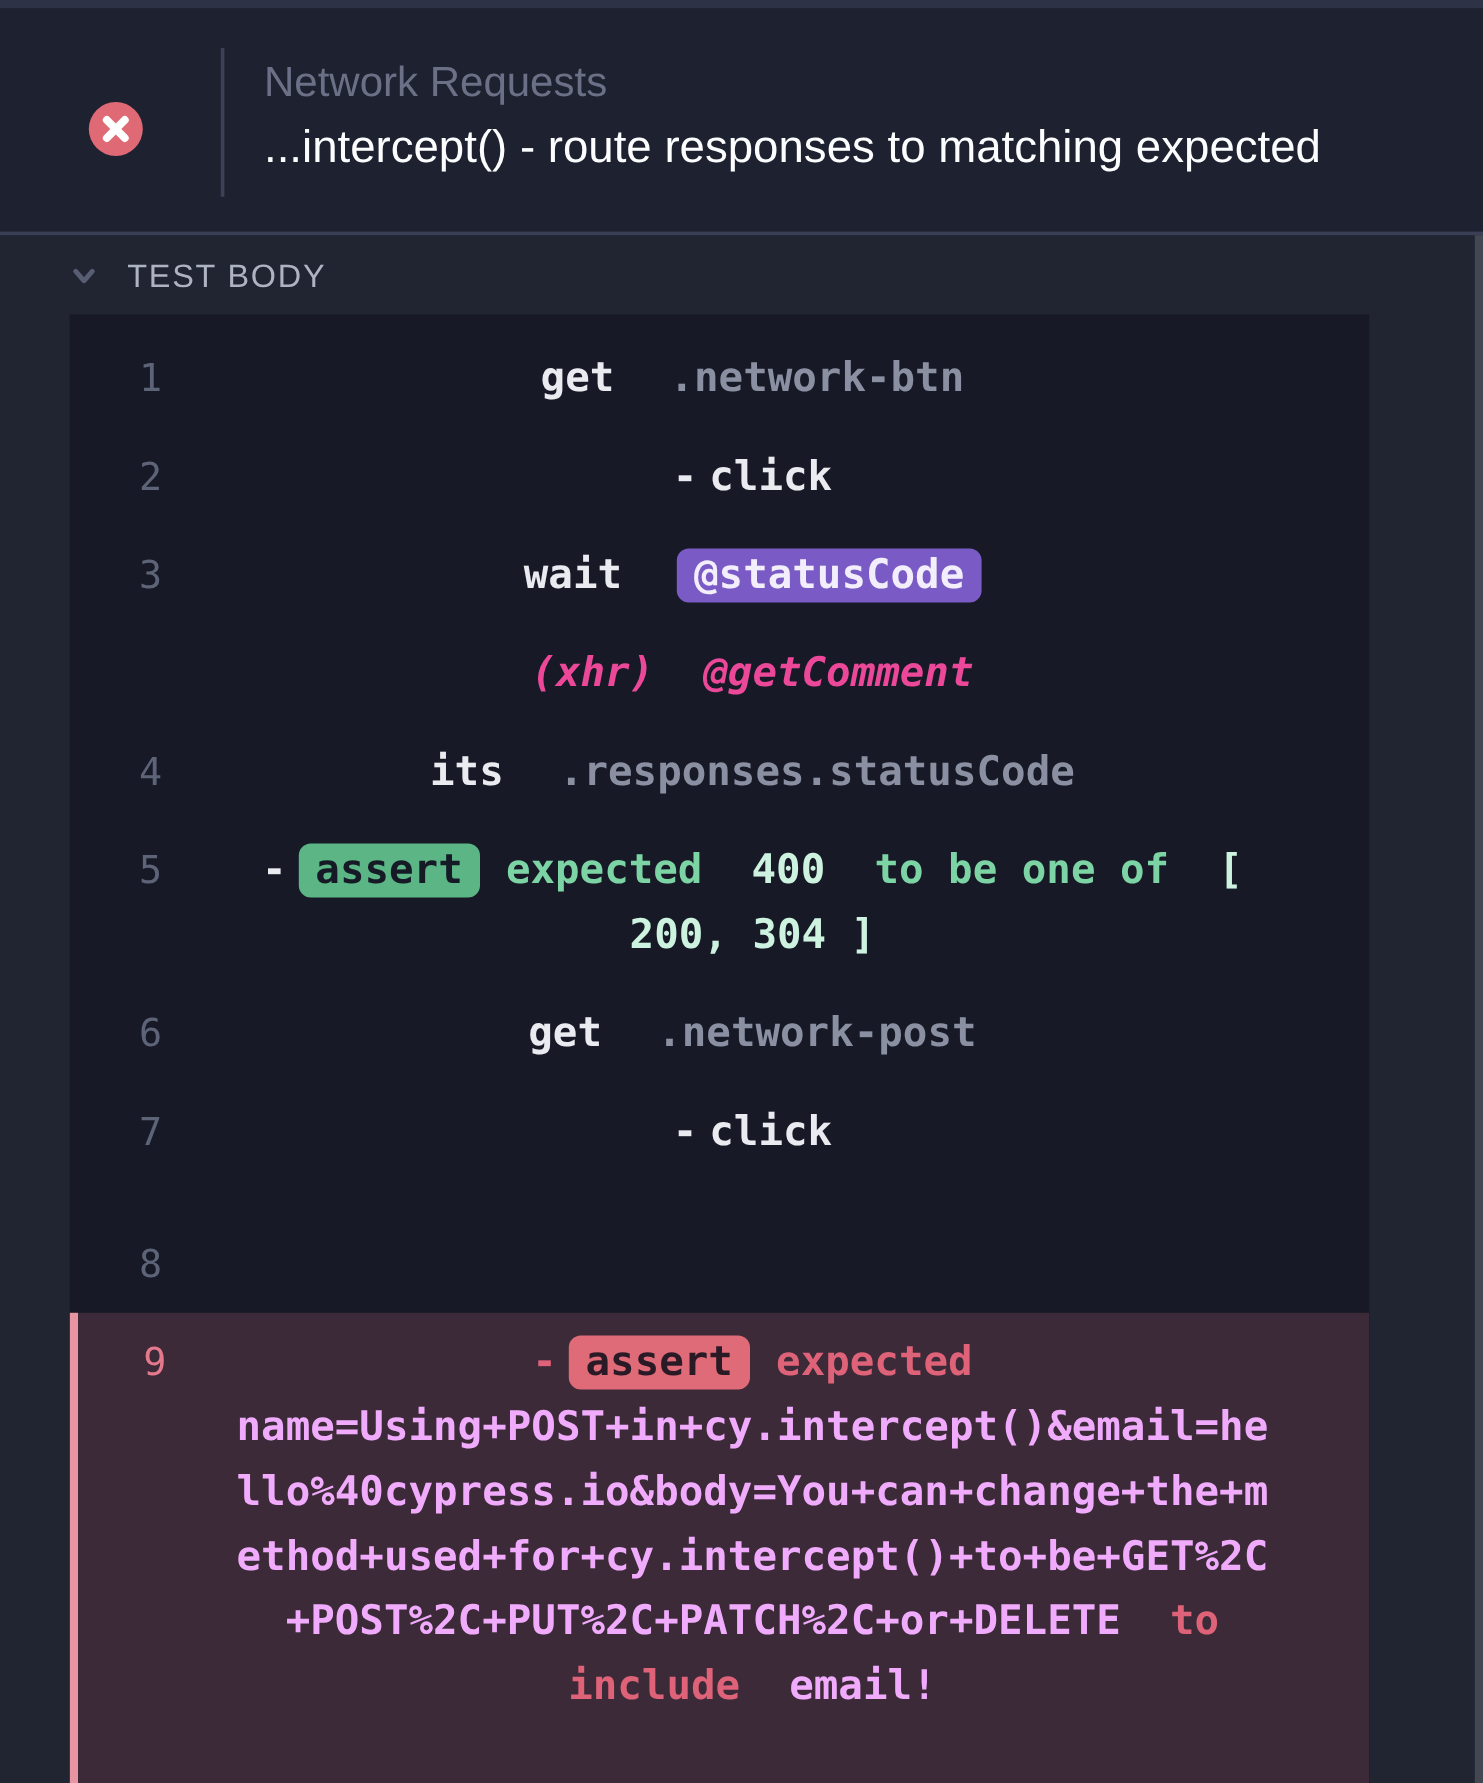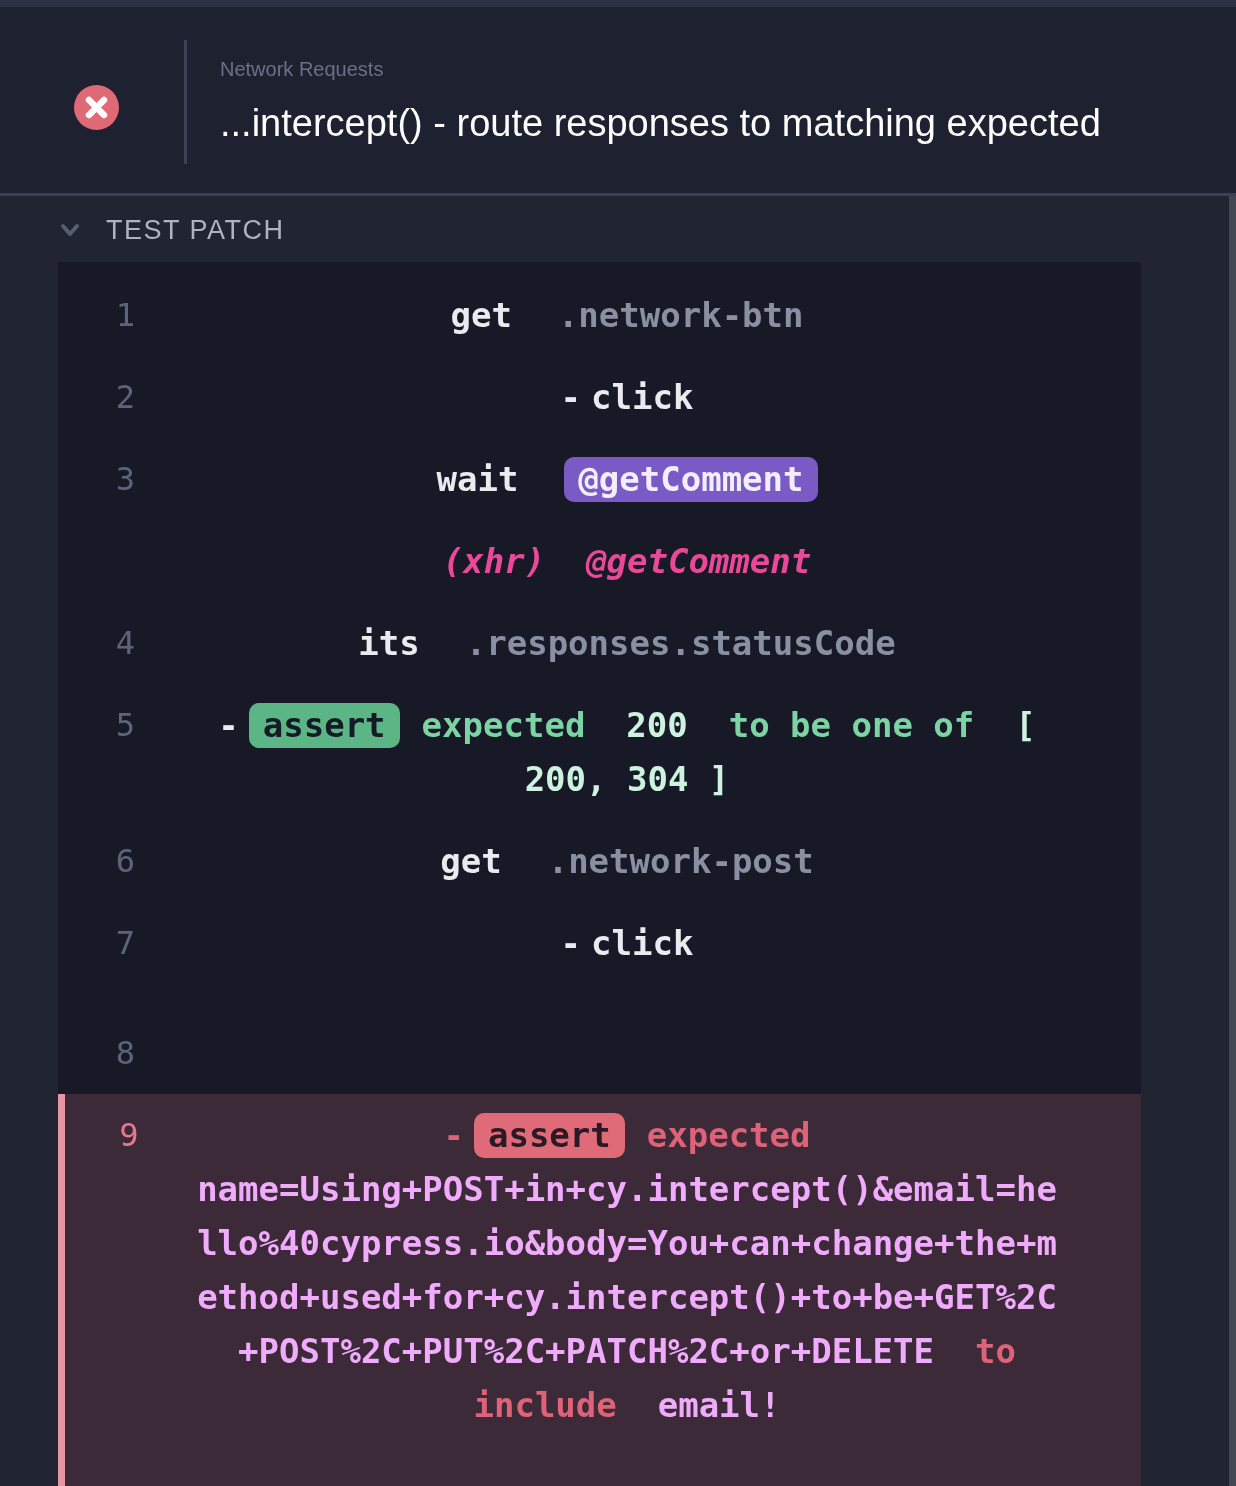--- a/index.html
+++ b/index.html
@@ -6,21 +6,21 @@
   body{
     width:1236px;height:1486px;overflow:hidden;position:relative;
     background:#212431;font-family:"Liberation Sans",sans-serif;
     -webkit-font-smoothing:antialiased;
   }
   .top-strip{position:absolute;top:0;left:0;right:0;height:7px;background:#2e3247;}
   .header{position:absolute;top:7px;left:0;right:0;height:186px;background:#1e212f;border-bottom:3px solid #3a3f55;overflow:hidden;}
   .fail-icon{position:absolute;left:74px;top:78px;width:45px;height:45px;border-radius:50%;background:#df6a75;display:flex;align-items:center;justify-content:center;}
   .header-divider{position:absolute;left:184px;top:33px;width:3px;height:124px;background:#3c4157;}
   .titles{position:absolute;left:220px;top:42px;right:0;}
-  .suite-title{font-size:20px;line-height:40px;color:#6b7086;font-weight:400;white-space:nowrap;}
+  .suite-title{font-size:35px;line-height:40px;color:#6b7086;font-weight:400;white-space:nowrap;}
   .test-title{font-size:38px;line-height:48px;color:#fcfdfe;font-weight:400;margin-top:10px;white-space:nowrap;}
   .section-header{position:absolute;top:200px;left:0;height:60px;display:flex;align-items:center;}
   .chevron{margin-left:56px;width:28px;height:28px;}
   .section-label{margin-left:22px;font-size:27px;color:#aeb3c2;letter-spacing:1.5px;font-weight:500;}
   .right-rail{position:absolute;top:196px;right:0;bottom:0;width:7px;background:#434751;}
 
   .command-log{
     position:absolute;top:262px;left:58px;width:1083px;bottom:0;
     background:#171a26;display:flex;flex-direction:column;overflow:hidden;
     padding-top:12px;box-sizing:border-box;
@@ -62,47 +62,47 @@
   <div class="titles">
     <div class="suite-title">Network Requests</div>
     <div class="test-title">...intercept() - route responses to matching expected</div>
   </div>
 </div>
 
 <div class="section-header">
   <svg class="chevron" viewBox="0 0 28 28">
     <polyline points="7,10 14,18 21,10" fill="none" stroke="#575d72" stroke-width="4" stroke-linecap="round" stroke-linejoin="round"></polyline>
   </svg>
-  <span class="section-label">TEST PATCH</span>
+  <span class="section-label">TEST BODY</span>
 </div>
 
 <div class="command-log">
     <div class="row command">
       <div class="row-num">1</div>
       <div class="row-content"><span class="name">get</span><span class="args">.network-btn</span></div>
     </div>
     <div class="row command">
       <div class="row-num">2</div>
       <div class="row-content"><span class="dash">-</span><span class="name">click</span></div>
     </div>
     <div class="row command">
       <div class="row-num">3</div>
-      <div class="row-content"><span class="name">wait</span><span class="badge row-badge">@getComment</span></div>
+      <div class="row-content"><span class="name">wait</span><span class="badge row-badge">@statusCode</span></div>
     </div>
     <div class="row event">
       <div class="row-num"></div>
       <div class="row-content"><span class="event-text">(xhr)  @getComment</span></div>
     </div>
     <div class="row command">
       <div class="row-num">4</div>
       <div class="row-content"><span class="name">its</span><span class="args">.responses.statusCode</span></div>
     </div>
     <div class="row assert passed">
       <div class="row-num">5</div>
-      <div class="row-content"><span class="dash">-</span><span class="badge assert-badge">assert</span><span class="msg">expected  </span><span class="val">200</span><span class="msg">  to be one of  </span><span class="val">[ 200, 304 ]</span></div>
+      <div class="row-content"><span class="dash">-</span><span class="badge assert-badge">assert</span><span class="msg">expected  </span><span class="val">400</span><span class="msg">  to be one of  </span><span class="val">[ 200, 304 ]</span></div>
     </div>
     <div class="row command">
       <div class="row-num">6</div>
       <div class="row-content"><span class="name">get</span><span class="args">.network-post</span></div>
     </div>
     <div class="row command">
       <div class="row-num">7</div>
       <div class="row-content"><span class="dash">-</span><span class="name">click</span></div>
     </div>
     <div class="row event">

